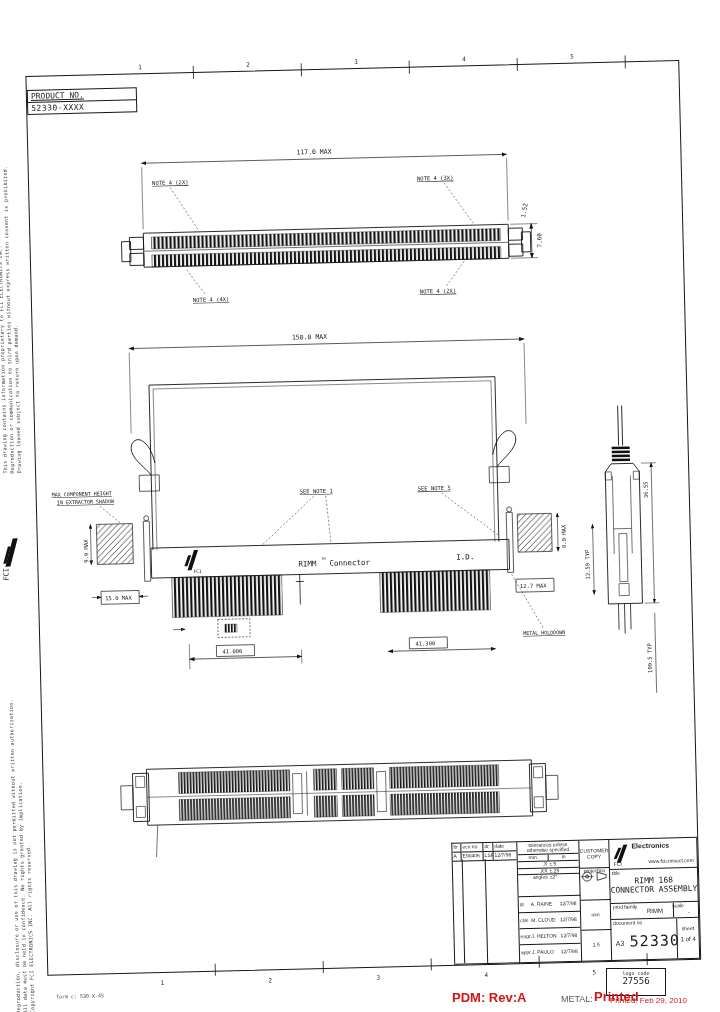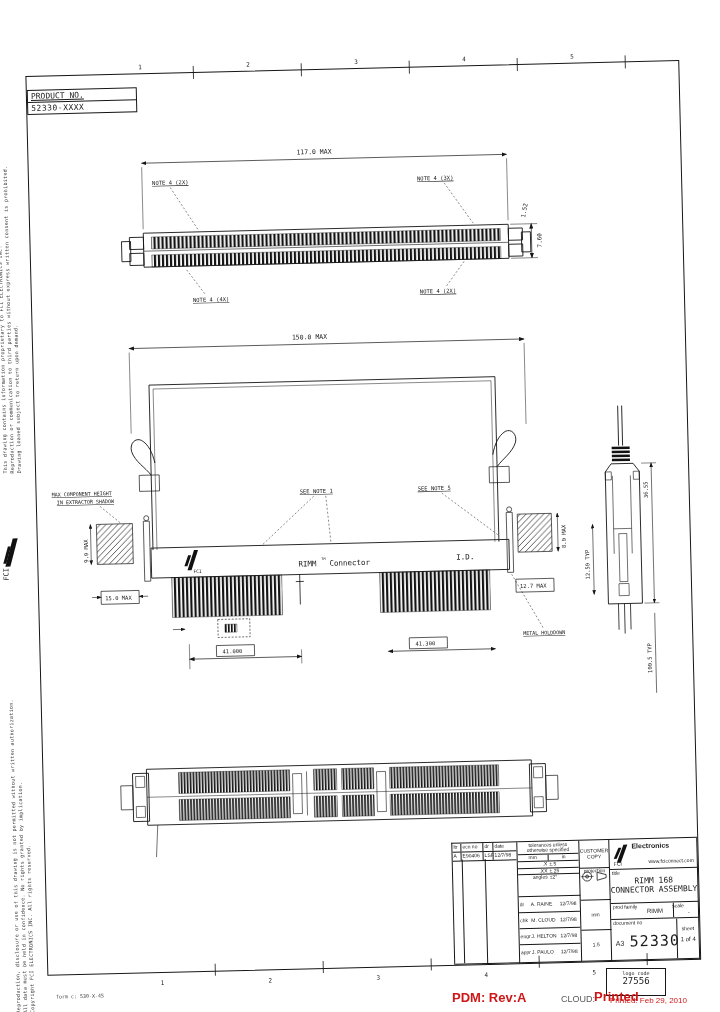--- a/index.html
+++ b/index.html
@@ -385,16 +385,16 @@
 
   <div class="formnote">form c: 530-X-45</div>
 </div>
 
 <div class="pdmbar">
   <div class="logocode">
     <div class="l">logo code</div>
     <div class="v">27556</div>
   </div>
   <div class="pdm-main">PDM: Rev:A</div>
-  <div class="pdm-status">CLOUD:</div>
+  <div class="pdm-status">METAL:</div>
   <div class="pdm-released">Printed</div>
   <div class="pdm-printed">Printed: Feb 29, 2010</div>
 </div>
 
 </body></html>

